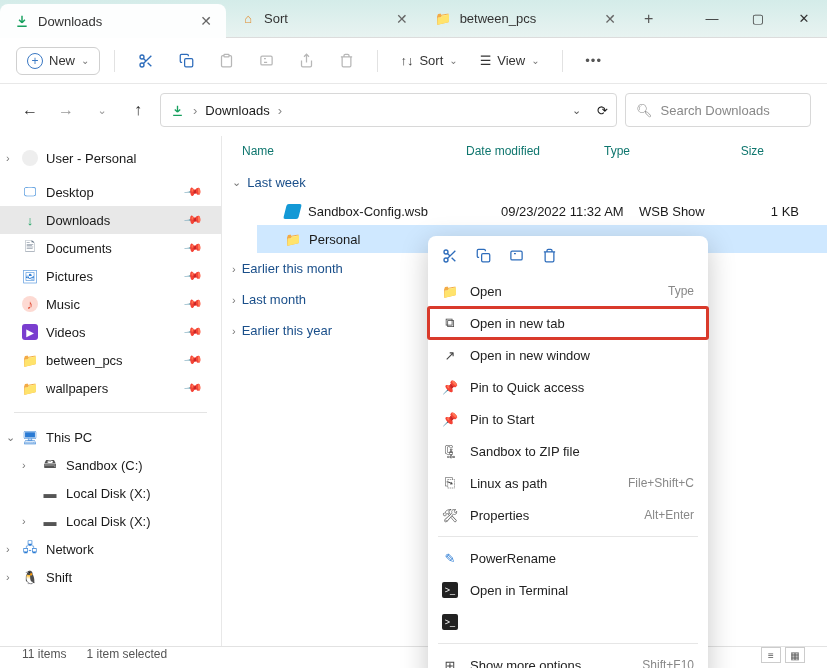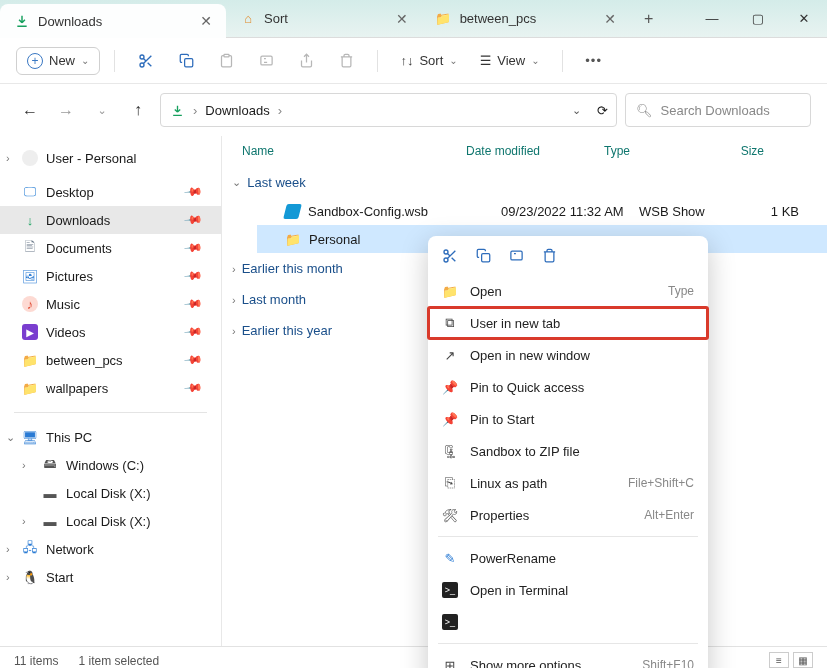--- a/index.html
+++ b/index.html
@@ -79,21 +79,21 @@
 .ctx-item { display: flex; align-items: center; gap: 12px; padding: 8px 14px; font-size: 13px; color: #222; }
 .ctx-item .shortcut { margin-left: auto; color: #888; font-size: 12px; }
 .ctx-item.highlight { outline: 3px solid #d93a2b; outline-offset: -2px; border-radius: 2px; }
 .ctx-sep { height: 1px; background: #e6e6e6; margin: 5px 10px; }
 .ctx-ico { width: 16px; height: 16px; display: inline-flex; align-items:center; justify-content:center; color:#444;}
 .ctx-ico.folder{color:#f0b94a;}
 .ctx-ico.term{background:#222;color:#fff;font-size:9px;border-radius:2px;}
 .ctx-ico.rename{color:#2a7bd4;}
 
 
-.status { position: absolute; bottom: 0; left: 0; right: 0; height: 22px; border-top: 1px solid #e2e2e2; display: flex; align-items: flex-end; padding: 0 14px; font-size: 12px; color: #555; gap: 20px; background:#fff;}
+.status { position: absolute; bottom: 0; left: 0; right: 0; height: 22px; border-top: 1px solid #e2e2e2; display: flex; align-items: flex-start; padding: 0 22px; font-size: 12px; color: #555; gap: 20px; background:#fff;}
 .status .viewswitch { margin-left:auto; display:flex; gap:4px; }
 .status .vsbtn { width:20px;height:16px;border:1px solid #ccc;display:flex;align-items:center;justify-content:center;font-size:10px;}
 </style>
 </head>
 <body>
 
 <div class="title-bar">
   <div class="tab active">
     <span class="tab-icon ico-dl">
       <svg width="14" height="14" viewBox="0 0 24 24" fill="none" stroke="#17a05e" stroke-width="2.5">
@@ -251,40 +251,40 @@
       </div>
     <div class="sb-divider"></div>
     <div class="sb-item">
         <span class="chev">⌄</span>
         <span class="ico ico-pc">🖥</span>
         <span>This PC</span>
       </div>
     <div class="sb-item sb-sub">
         <span class="chev" style="left:22px;">›</span>
         <span class="ico ico-disk">🖴</span>
-        <span>Windows (C:)</span>
+        <span>Sandbox (C:)</span>
       </div>
     <div class="sb-item sb-sub">
         <span class="ico ico-disk">▬</span>
         <span>Local Disk (X:)</span>
       </div>
     <div class="sb-item sb-sub">
         <span class="chev" style="left:22px;">›</span>
         <span class="ico ico-disk">▬</span>
         <span>Local Disk (X:)</span>
       </div>
     <div class="sb-item">
         <span class="chev">›</span>
         <span class="ico ico-net">🖧</span>
         <span>Network</span>
       </div>
     <div class="sb-item">
         <span class="chev">›</span>
         <span class="ico ico-linux">🐧</span>
-        <span>Start</span>
+        <span>Shift</span>
       </div>
   </div>
 
   <div class="content">
     <div class="colheads">
       <div class="col-name">Name</div>
       <div class="col-date">Date modified</div>
       <div class="col-type">Type</div>
       <div class="col-size">Size</div>
     </div>
@@ -341,21 +341,21 @@
           <path d="M3 6h18M8 6V4a2 2 0 012-2h4a2 2 0 012 2v2m3 0v14a2 2 0 01-2 2H7a2 2 0 01-2-2V6"></path>
         </svg></span>
   </div>
   <div class="ctx-item">
       <span class="ctx-ico folder">📁</span>
       <span>Open</span>
       <span class="shortcut">Type</span>
     </div>
   <div class="ctx-item highlight">
       <span class="ctx-ico">⧉</span>
-      <span>User in new tab</span>
+      <span>Open in new tab</span>
     </div>
   <div class="ctx-item">
       <span class="ctx-ico">↗</span>
       <span>Open in new window</span>
     </div>
   <div class="ctx-item">
       <span class="ctx-ico">📌</span>
       <span>Pin to Quick access</span>
     </div>
   <div class="ctx-item">

